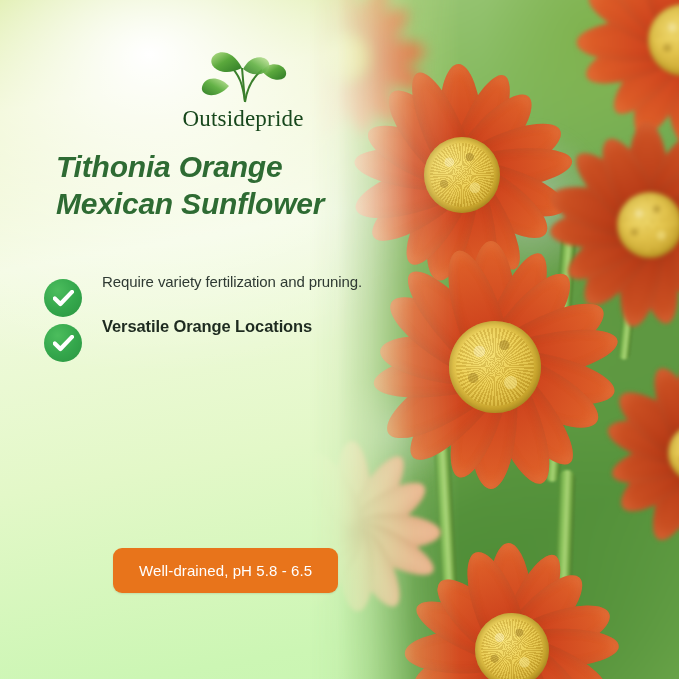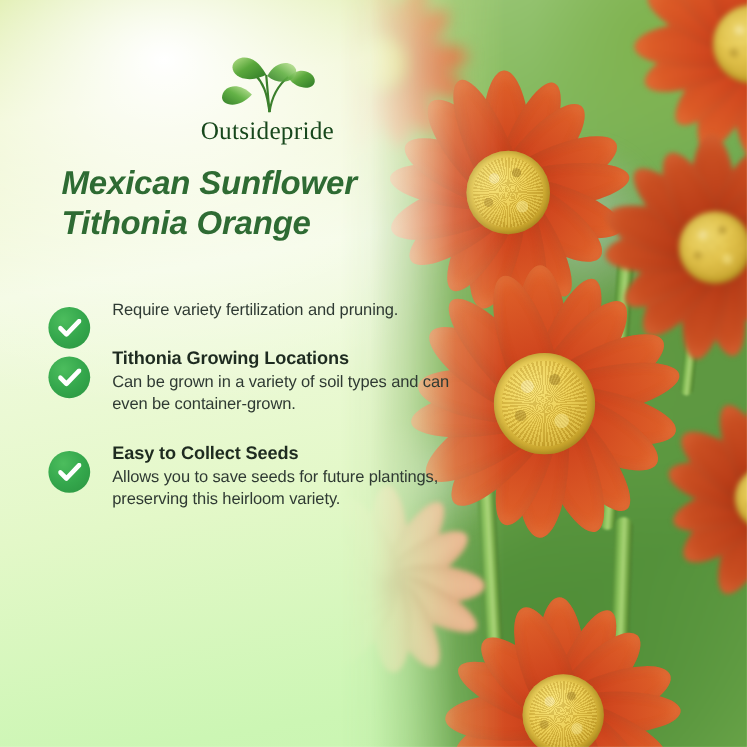--- a/index.html
+++ b/index.html
@@ -306,51 +306,42 @@
         <path d="M44 26 C34 6 18 8 14 16 C10 25 24 36 44 26 Z" fill="url(#lf1)"></path>
         <path d="M31 44 C19 32 6 36 4 45 C2 54 19 58 31 44 Z" fill="url(#lf2)"></path>
         <path d="M64 29 C72 18 86 22 88 30 C90 39 74 42 64 29 Z" fill="url(#lf1)"></path>
         <path d="M45 27 C53 12 68 13 71 21 C74 30 58 38 45 27 Z" fill="url(#lf2)" opacity="0.92"></path>
       </svg>
     </div>
     <div class="wordmark">Outsidepride</div>
   </div>
 
   <div id="title">
+    <div>Tithonia Orange</div>
     <div>Mexican Sunflower</div>
-    <div>Tithonia Orange</div>
   </div>
 
   <div id="features">
 
     <div class="feature">
       <div class="check">
         <svg width="21" height="17" viewBox="0 0 21 17">
             <path d="M1.8 8.4 L7.4 14 L19 1.9" stroke="#ffffff" stroke-width="4.2" fill="none" stroke-linecap="round" stroke-linejoin="round"></path>
           </svg>
       </div>
       <div class="f-desc">Require variety fertilization and pruning.</div>
     </div>
 
     <div class="feature">
       <div class="check">
         <svg width="21" height="17" viewBox="0 0 21 17">
             <path d="M1.8 8.4 L7.4 14 L19 1.9" stroke="#ffffff" stroke-width="4.2" fill="none" stroke-linecap="round" stroke-linejoin="round"></path>
           </svg>
       </div>
-      <div class="f-title">Tithonia Growing Locations</div>
-      <div class="f-desc">Can be grown in a variety of soil types and can even be container-grown.</div>
+      <div class="f-title">Versatile Orange Locations</div>
     </div>
 
-    <div class="feature">
-      <div class="check">
-        <svg width="21" height="17" viewBox="0 0 21 17">
-            <path d="M1.8 8.4 L7.4 14 L19 1.9" stroke="#ffffff" stroke-width="4.2" fill="none" stroke-linecap="round" stroke-linejoin="round"></path>
-          </svg>
-      </div>
-      <div class="f-title">Easy to Collect Seeds</div>
-      <div class="f-desc">Allows you to save seeds for future plantings, preserving this heirloom variety.</div>
-    </div>
 
   </div>
 
+  <div id="badge">Well-drained, pH 5.8 - 6.5</div>
 
 </div>
 
 </body></html>

